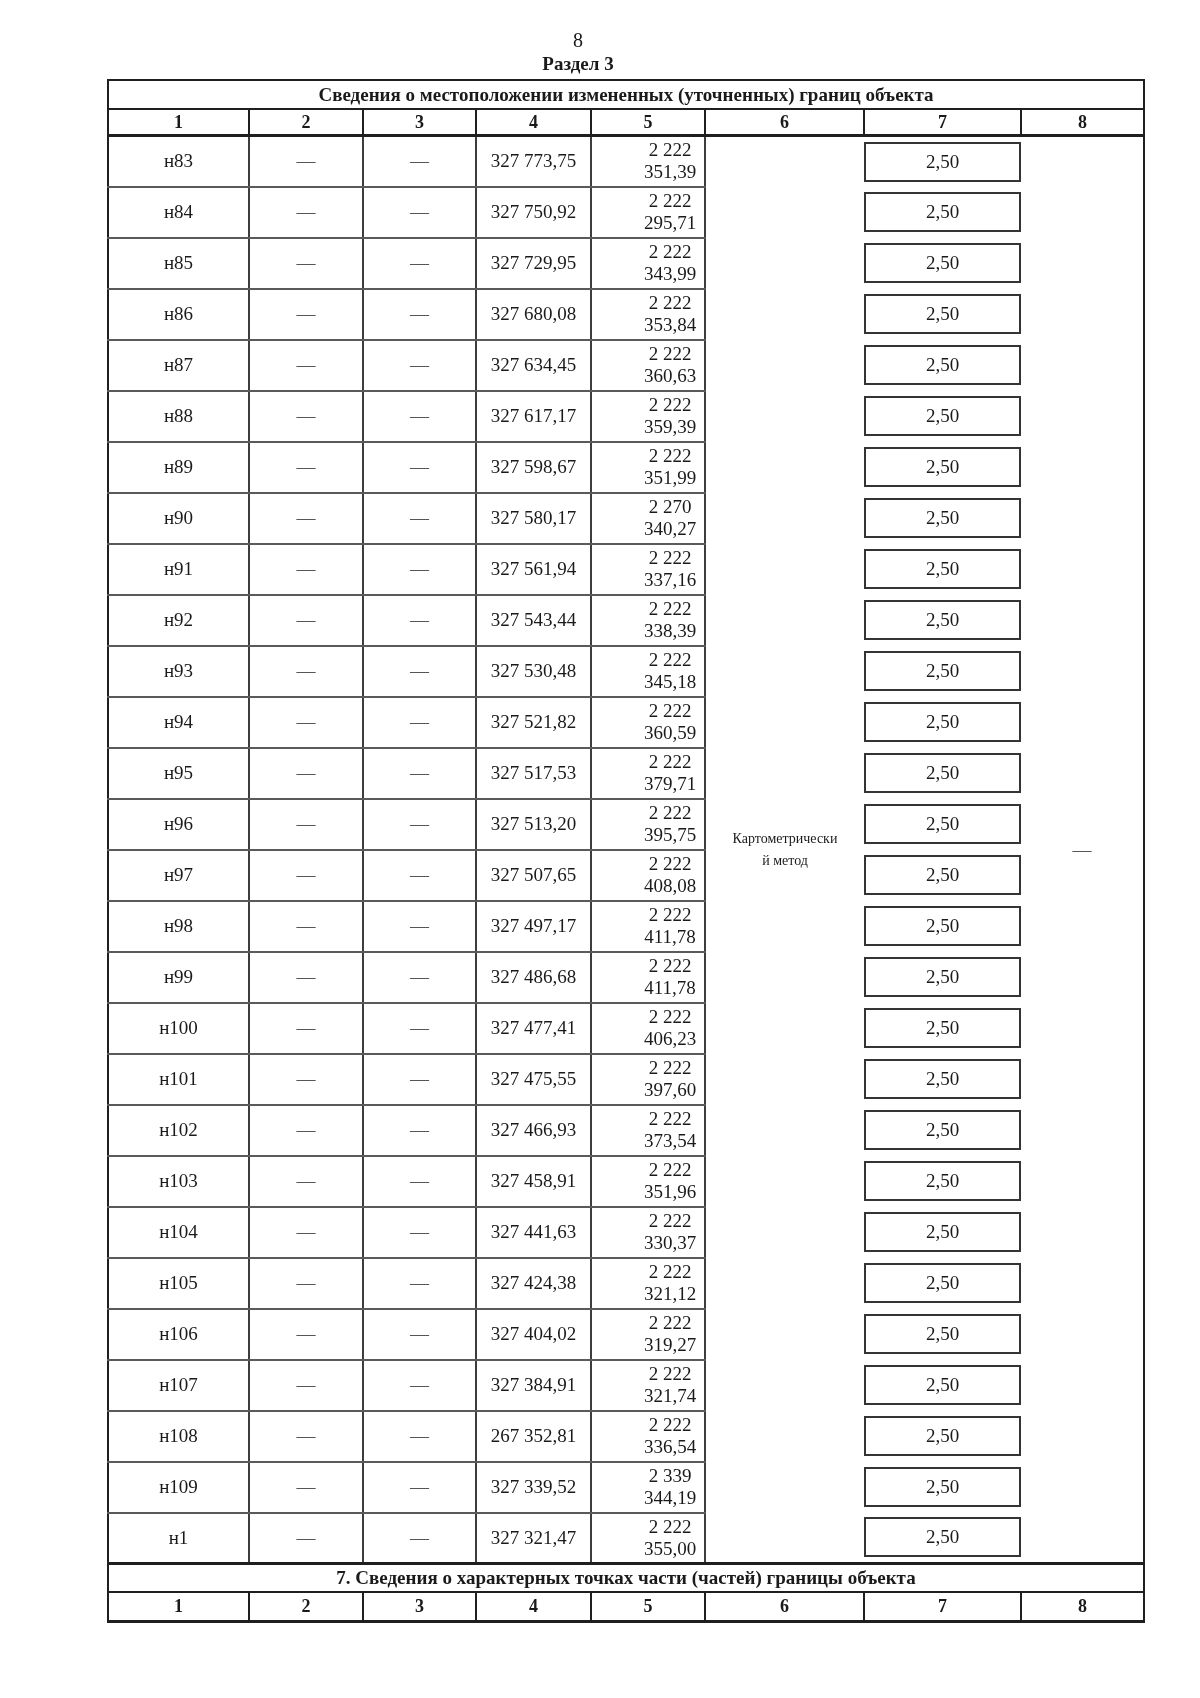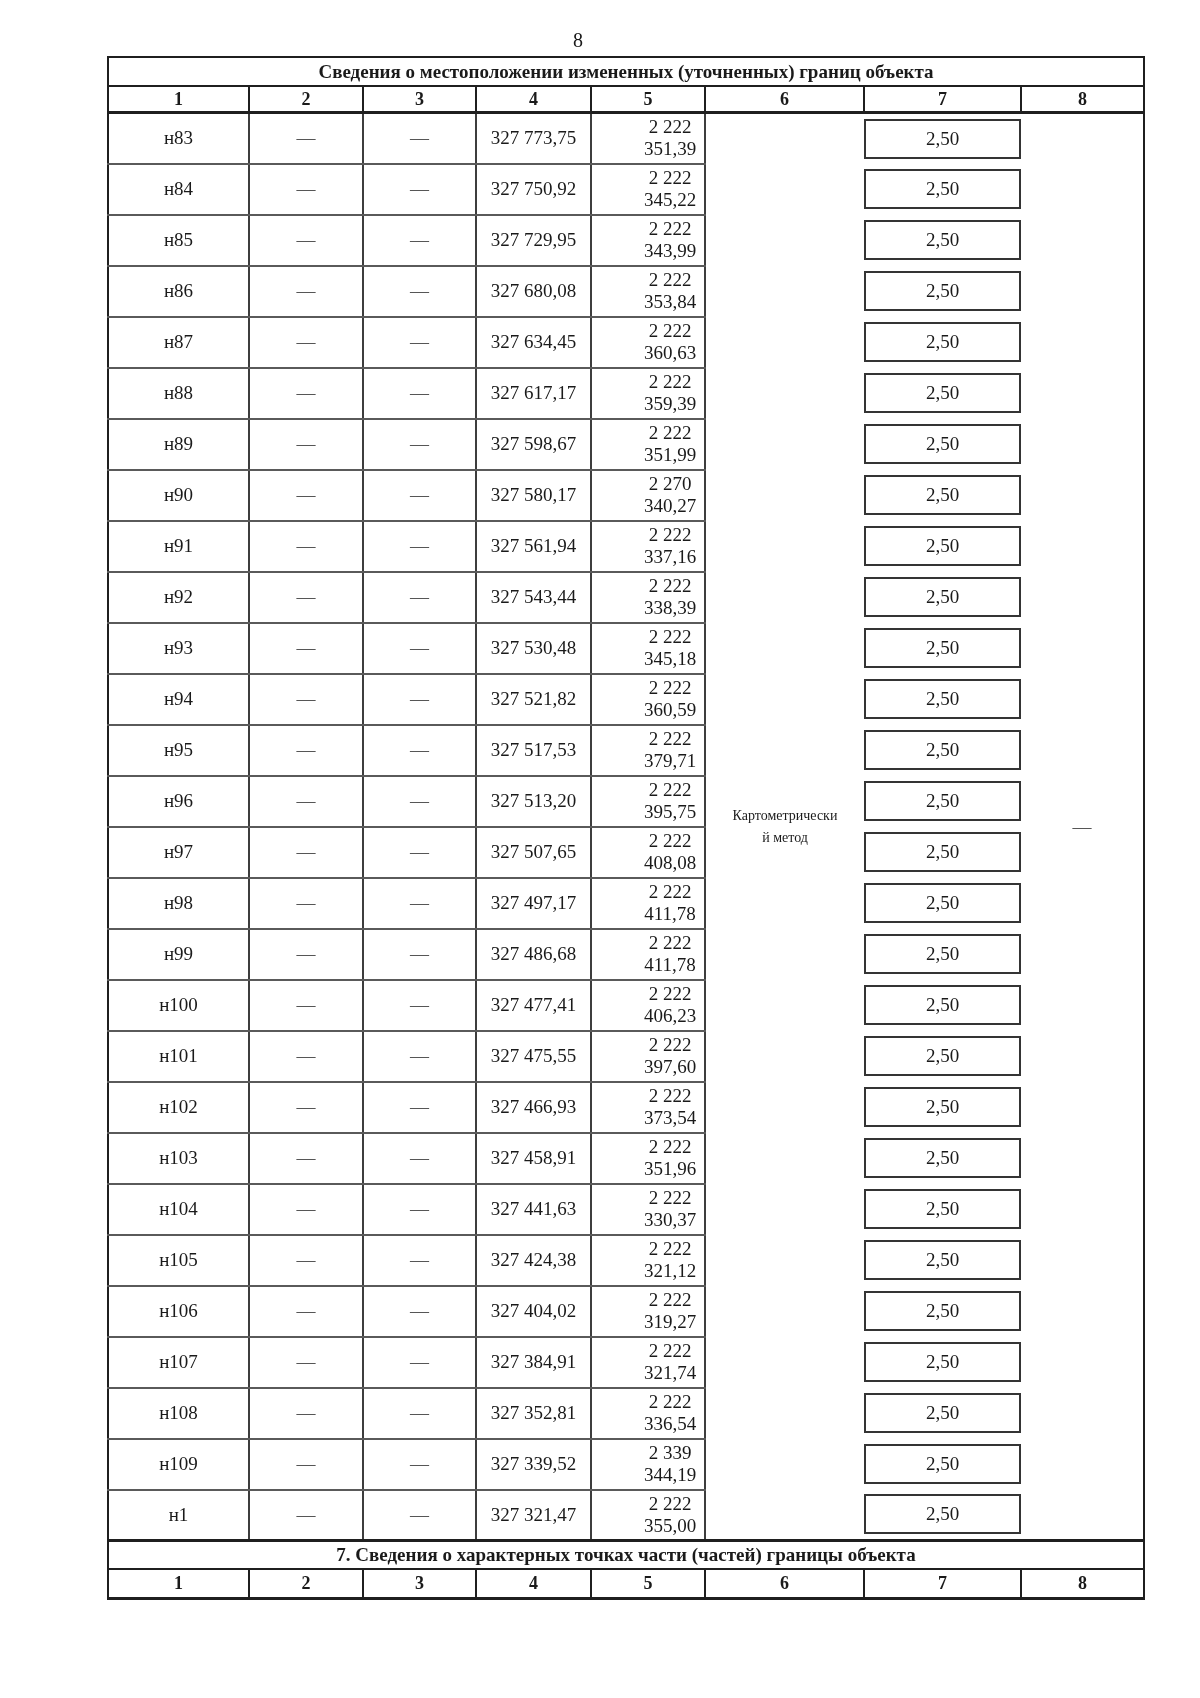--- a/index.html
+++ b/index.html
@@ -70,20 +70,21 @@
     font-weight:bold;font-size:18px;height:27px;
   }
 </style>
 </head>
 <body>
 
 <div class="page">
 
   <div class="page-number">8</div>
 
+  <div class="section-heading">Раздел 3</div>
 
   <table class="boundary-table">
     <colgroup>
       <col style="width:141px">
       <col style="width:114px">
       <col style="width:113px">
       <col style="width:115px">
       <col style="width:114px">
       <col style="width:159px">
       <col style="width:157px">
@@ -118,21 +119,21 @@
           <td class="acc-cell">
             <div class="acc-box">2,50</div>
           </td>
           <td class="end-cell" rowspan="28">—</td>
         </tr>
         <tr class="data-row">
           <td class="grid">н84</td>
           <td class="grid dash-cell">—</td>
           <td class="grid dash-cell">—</td>
           <td class="grid">327 750,92</td>
-          <td class="grid c5">2 222 345,22</td>
+          <td class="grid c5">2 222 295,71</td>
           <td class="acc-cell">
             <div class="acc-box">2,50</div>
           </td>
         </tr>
         <tr class="data-row">
           <td class="grid">н85</td>
           <td class="grid dash-cell">—</td>
           <td class="grid dash-cell">—</td>
           <td class="grid">327 729,95</td>
           <td class="grid c5">2 222 343,99</td>
@@ -357,21 +358,21 @@
           <td class="grid">327 384,91</td>
           <td class="grid c5">2 222 321,74</td>
           <td class="acc-cell">
             <div class="acc-box">2,50</div>
           </td>
         </tr>
         <tr class="data-row">
           <td class="grid">н108</td>
           <td class="grid dash-cell">—</td>
           <td class="grid dash-cell">—</td>
-          <td class="grid">327 352,81</td>
+          <td class="grid">267 352,81</td>
           <td class="grid c5">2 222 336,54</td>
           <td class="acc-cell">
             <div class="acc-box">2,50</div>
           </td>
         </tr>
         <tr class="data-row">
           <td class="grid">н109</td>
           <td class="grid dash-cell">—</td>
           <td class="grid dash-cell">—</td>
           <td class="grid">327 339,52</td>

